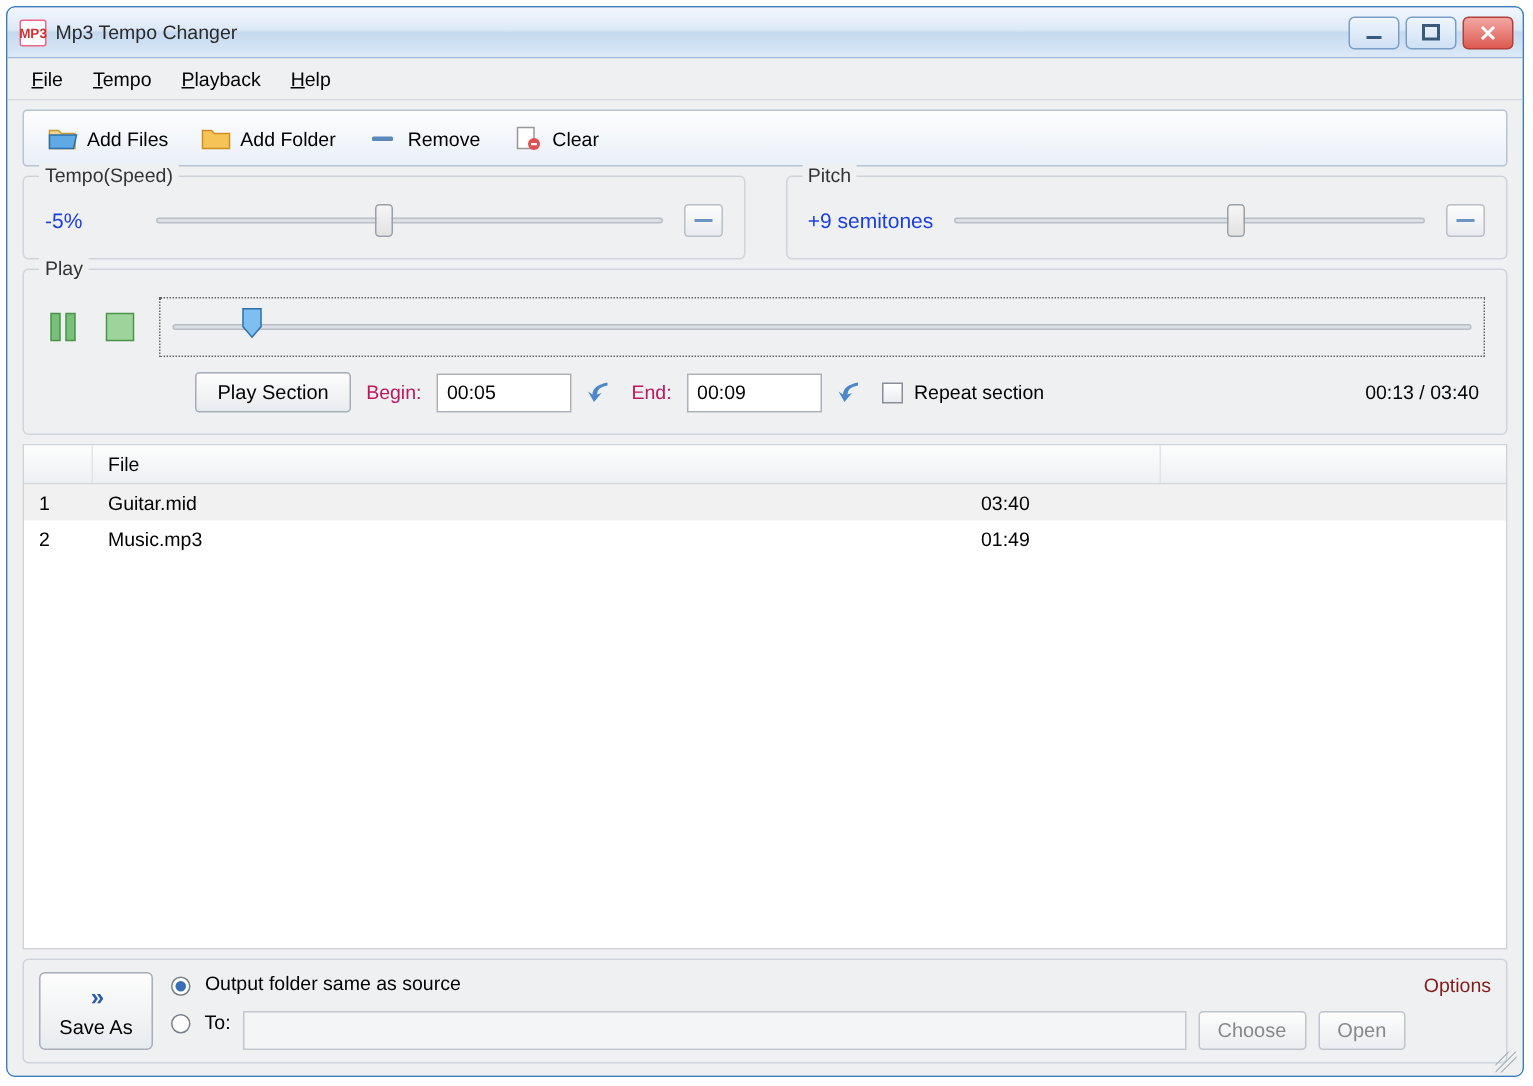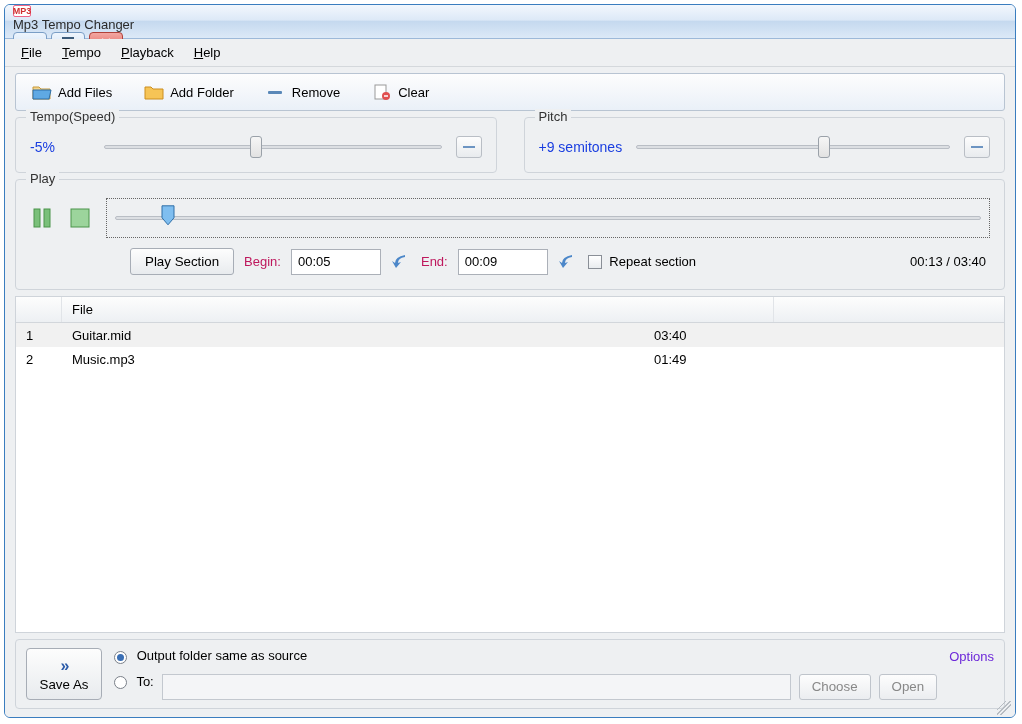--- a/index.html
+++ b/index.html
@@ -21,24 +21,23 @@
       background: #eef0f2;
       display: flex;
       flex-direction: column;
       box-shadow: 0 0 0 1px rgba(255,255,255,0.4) inset;
     }
     
     .titlebar {
       height: 34px;
       background: linear-gradient(to bottom, #f2f7fd 0%, #dde9f7 45%, #c5d9ef 50%, #dce9f7 100%);
       display: flex;
-      align-items: flex-start;
+      align-items: center;
       padding: 0 6px 0 8px;
       border-bottom: 1px solid #9db9d9;
-      flex-direction: column;
     }
     .titlebar .app-icon {
       width: 18px; height: 18px; margin-right: 6px;
       display: inline-flex; align-items:center; justify-content:center;
       font-size: 9px; font-weight:bold; color:#d03030; background:#fff; border:1px solid #e68; border-radius:2px;
     }
     .titlebar .title { color:#2a2a2a; flex:0 0 auto; }
     .titlebar .spacer { flex:1; }
     .win-btns { display:flex; gap:4px; }
     .win-btn {
@@ -61,21 +60,21 @@
       flex:1; padding:6px 10px 8px 10px; display:flex; flex-direction:column; gap:6px;
       background:#eef0f2;
       position:relative;
     }
     
     .toolbar {
       border:1px solid #b8c4d2;
       border-radius:3px;
       background: linear-gradient(to bottom,#fdfdfd,#eaf0f8);
       height:38px;
-      display:flex; align-items:center; gap:12px; padding:0 6px;
+      display:flex; align-items:center; gap:2px; padding:0 6px;
     }
     .tool-btn { display:flex; align-items:center; gap:6px; padding:4px 10px; border-radius:3px; }
     .tool-ico { width:20px; height:18px; display:inline-block; }
     
     .group-row { display:flex; gap:27px; }
     .groupbox {
       position:relative; border:1px solid #cfd4da; border-radius:4px;
       padding:18px 14px 14px 14px;
       background:#eef0f2;
     }
@@ -167,21 +166,21 @@
       background:linear-gradient(to bottom,#fdfdfd,#e8ebee);
       display:flex; flex-direction:column; align-items:center; justify-content:center; gap:2px;
     }
     .saveas-btn .arrows { color:#2a5aa8; font-size:16px; font-weight:bold; letter-spacing:-2px;}
     .radio { width:13px; height:13px; border:1px solid #7a8089; border-radius:50%; display:inline-flex; align-items:center; justify-content:center; margin-right:6px; background:#fff; vertical-align:middle;}
     .radio.checked::after { content:""; width:7px; height:7px; border-radius:50%; background:#3a6fb5; display:block;}
     .output-col { display:flex; flex-direction:column; gap:10px; flex:1; }
     .output-row { display:flex; gap:8px; }
     .path-input { flex:1; height:26px; border:1px solid #c3c8cf; background:#f4f5f7; }
     .small-btn { padding:4px 12px; border:1px solid #bfc4cb; border-radius:3px; background:linear-gradient(to bottom,#fdfdfd,#ebedf0); color:#888; }
-    .options-link { color:#6d28d9; text-align:right; }
+    .options-link { color:#7f1d1d; text-align:right; }
     .right-col { display:flex; flex-direction:column; align-items:flex-end; gap:10px; }
     .resize-grip {
       position:absolute; right:4px; bottom:2px; width:14px; height:14px;
       background:
         linear-gradient(135deg, transparent 0 6px, #b7bcc2 6px 7px, transparent 7px 9px, #b7bcc2 9px 10px, transparent 10px 12px, #b7bcc2 12px 13px, transparent 13px);
     }
   </style>
 </head>
 <body>
 

